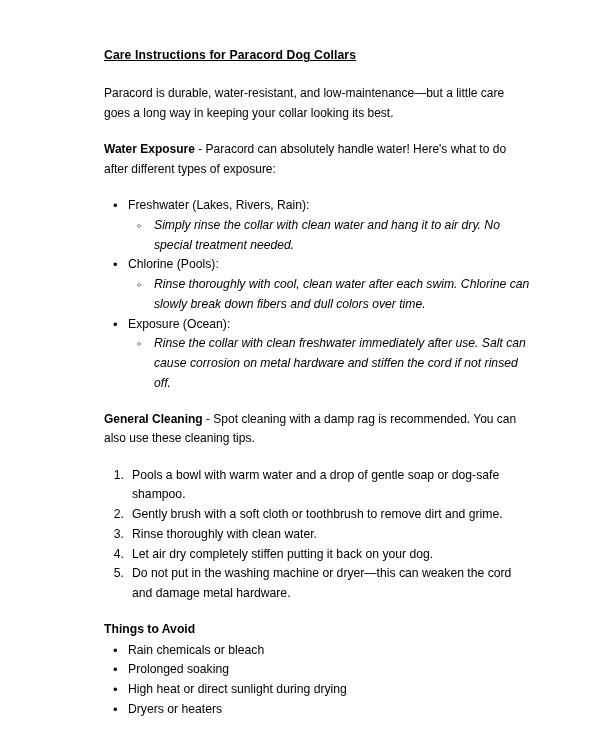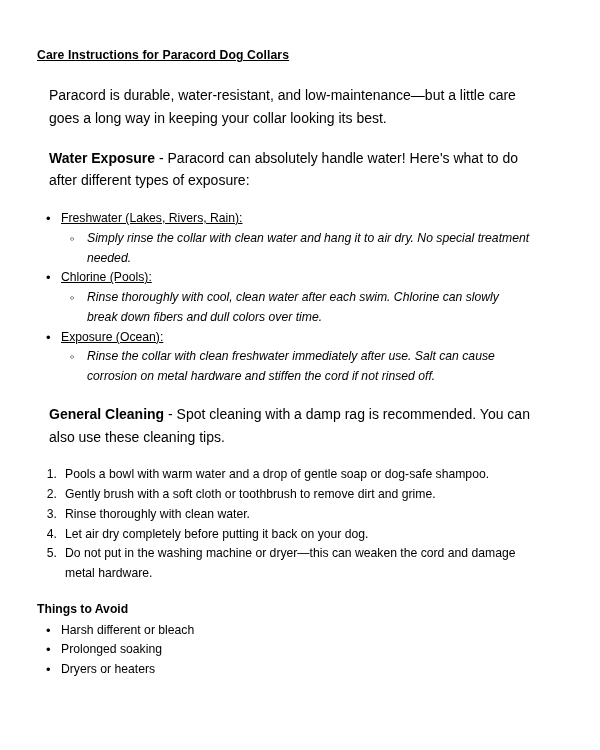--- a/index.html
+++ b/index.html
@@ -11,54 +11,53 @@
     height: 750px;
     background: #ffffff;
     font-family: "Liberation Sans", sans-serif;
     color: #000000;
     -webkit-font-smoothing: antialiased;
   }
   .page {
     box-sizing: border-box;
     width: 600px;
     height: 568px;
-    padding: 46px 70px 0 37px;
+    padding: 46px 70px 0 104px;
     position: relative;
   }
   .doc-title {
     font-size: 12.2px;
     font-weight: bold;
     text-decoration: underline;
     line-height: 1.5;
     margin: 0 0 20px 0;
     letter-spacing: 0.1px;
   }
   p.para {
-    font-size: 14px;
+    font-size: 12px;
     line-height: 1.62;
-    margin: 0 0 17px 12px;
+    margin: 0 0 17px 0;
   }
   p.para .lead {
     font-weight: bold;
   }
   ul.bullets {
     list-style: none;
     margin: 0 0 16px 0;
     padding: 0;
   }
   ul.bullets > li {
     position: relative;
     padding-left: 24px;
     font-size: 12.2px;
     line-height: 1.62;
     margin-bottom: 0px;
   }
   ul.bullets > li > .b-text {
     display: block;
-    text-decoration: underline;
   }
   ul.bullets > li::before {
     content: "\2022";
     position: absolute;
     left: 9px;
     top: -1px;
     font-size: 13px;
   }
   ul.sub {
     list-style: none;
@@ -160,25 +159,26 @@
   </ul>
 
   <p class="para">
     <span class="lead">General Cleaning</span><span> - Spot cleaning with a damp rag is recommended. You can also use these cleaning tips.</span>
   </p>
 
   <ol class="numbered">
     <li>Pools a bowl with warm water and a drop of gentle soap or dog-safe shampoo.</li>
     <li>Gently brush with a soft cloth or toothbrush to remove dirt and grime.</li>
     <li>Rinse thoroughly with clean water.</li>
-    <li>Let air dry completely before putting it back on your dog.</li>
+    <li>Let air dry completely stiffen putting it back on your dog.</li>
     <li>Do not put in the washing machine or dryer—this can weaken the cord and damage metal hardware.</li>
   </ol>
 
   <div class="section-head">Things to Avoid</div>
 
   <ul class="avoid-list">
-    <li>Harsh different or bleach</li>
+    <li>Rain chemicals or bleach</li>
     <li>Prolonged soaking</li>
+    <li>High heat or direct sunlight during drying</li>
     <li>Dryers or heaters</li>
   </ul>
 
 </div>
 
 </body></html>

